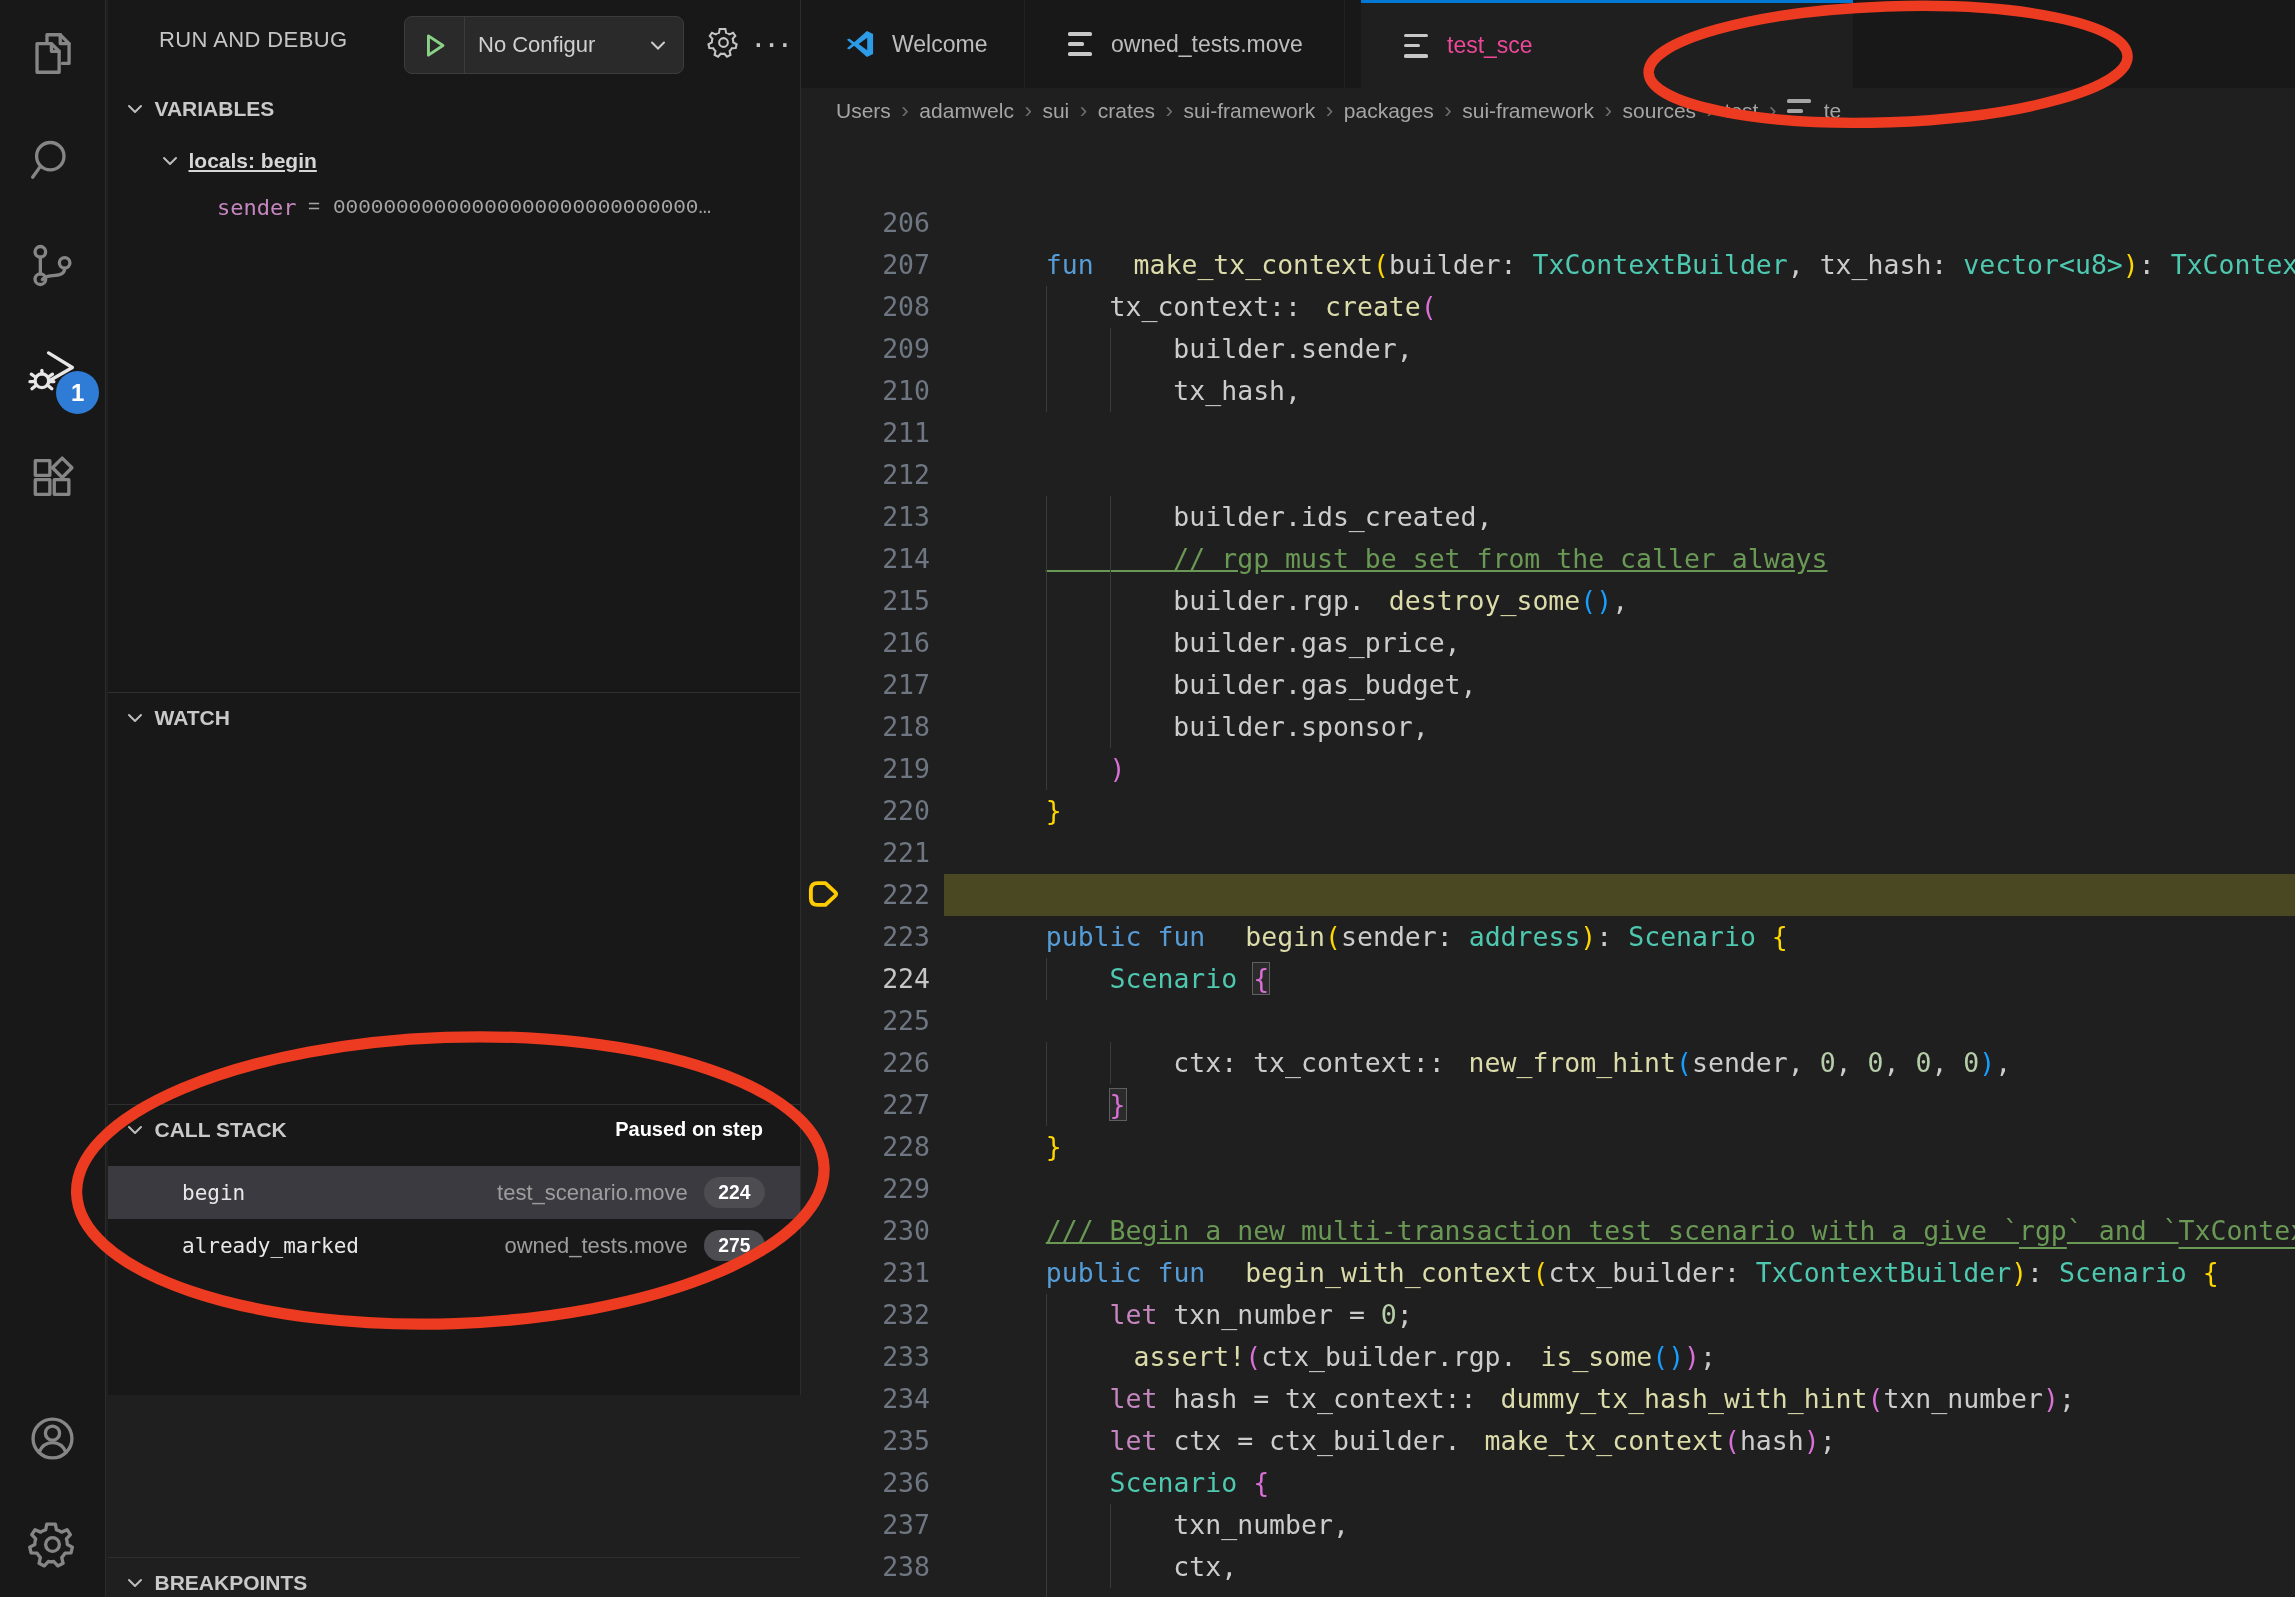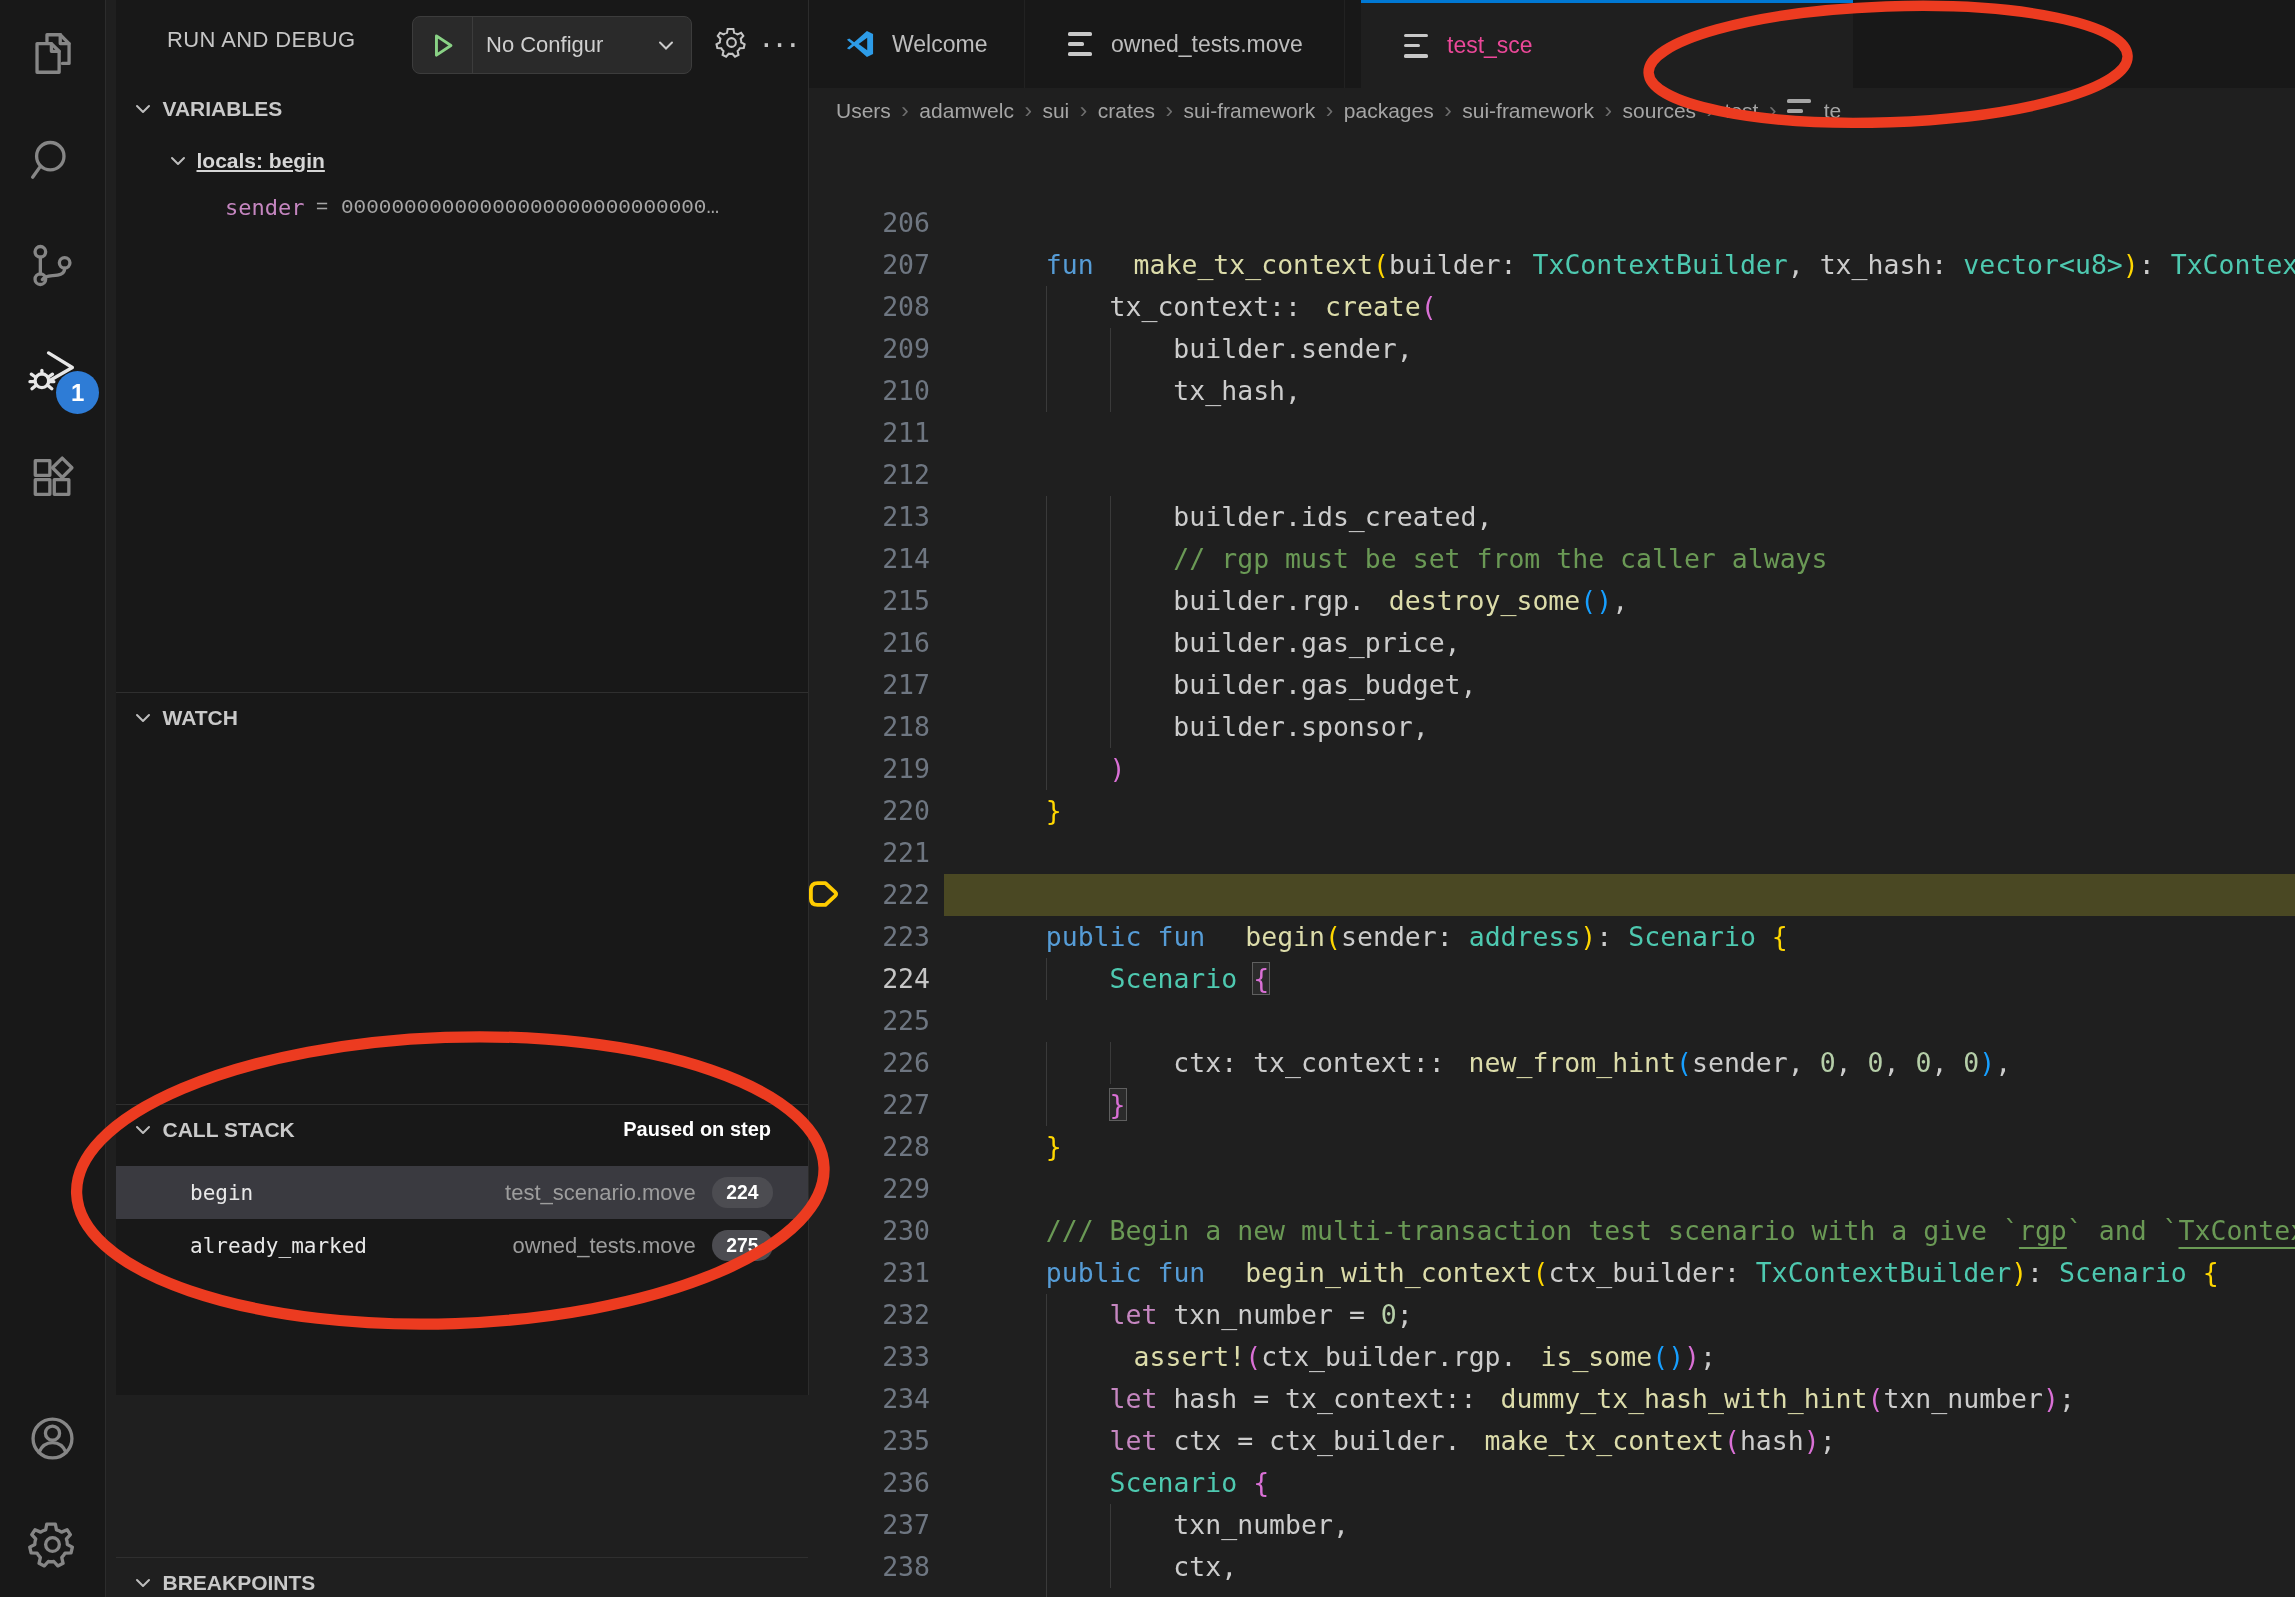--- a/index.html
+++ b/index.html
@@ -21,21 +21,21 @@
     border-right:0.8px solid var(--border);display:flex;flex-direction:column;align-items:center;z-index:5;}
   .ab-item{position:relative;width:106px;height:106px;display:flex;align-items:center;justify-content:center;cursor:pointer;}
   .ab-item svg{width:53px;height:53px;stroke:#868686;fill:none;stroke-width:1.5;stroke-linecap:round;stroke-linejoin:round;}
   .ab-item.active svg{stroke:#e7e7e7;}
   .ab-spacer{flex:1;}
   .ab-badge{position:absolute;right:6.4px;bottom:9.7px;width:43px;height:43px;border-radius:50%;
     background:var(--badge-blue);color:#fff;font-size:24px;font-weight:700;
     display:flex;align-items:center;justify-content:center;}
 
   
-  .sidebar{position:absolute;left:116px;top:0;width:693px;height:1395px;background:var(--bg-side);
+  .sidebar{position:absolute;left:108px;top:0;width:693px;height:1395px;background:var(--bg-side);
     border-right:0.8px solid var(--border);z-index:4;}
   .side-header{position:absolute;left:0;top:0;width:100%;height:84px;}
   .side-title{position:absolute;left:51px;top:27px;font-size:22px;color:#c5c5c5;letter-spacing:0.4px;white-space:nowrap;}
   .cfg{position:absolute;left:296px;top:16px;width:280px;height:58px;background:#2a2a2a;border:0.8px solid #3c3c3c;
     border-radius:8px;display:flex;align-items:center;overflow:hidden;cursor:pointer;}
   .cfg-play{width:60px;height:100%;display:flex;align-items:center;justify-content:center;border-right:0.8px solid #3c3c3c;}
   .cfg-play svg{width:29px;height:29px;}
   .cfg-label{flex:1;font-size:22px;color:#cfcfcf;padding-left:13px;white-space:nowrap;overflow:hidden;}
   .cfg-chev{width:37px;display:flex;align-items:center;}
   .icon-btn{position:absolute;top:21px;width:43px;height:43px;display:flex;align-items:center;justify-content:center;cursor:pointer;}
@@ -82,21 +82,21 @@
     font-family:"DejaVu Sans Mono",monospace;font-size:26.5px;}
   .code-inner{margin-top:-16px;}
   .cl{position:relative;height:42px;line-height:42px;white-space:pre;}
   .cl.hl{background:linear-gradient(to right,transparent 143px,var(--line-hl) 143px);}
   .gm{position:absolute;left:4.8px;top:3.2px;width:34px;height:35px;}
   .ln{position:absolute;left:39px;width:90px;text-align:right;color:#6e7681;}
   .cl.hl .ln{color:#c6c6c6;}
   .ct{position:relative;display:inline-block;margin-left:149px;}
   .ig{position:absolute;top:0;bottom:0;border-left:1.6px solid #3a3a3a;}
   .tk-kw{color:var(--tk-kw);} .tk-fn{color:var(--tk-fn);margin-left:24px;} .tk-ty{color:var(--tk-ty);}
-  .tk-cm{color:var(--tk-cm);} .tk-num{color:var(--tk-num);} .tk-pl{color:var(--tk-pl);}
+  .tk-cm{color:var(--tk-cm);text-decoration:underline;} .tk-num{color:var(--tk-num);} .tk-pl{color:var(--tk-pl);}
   .tk-tx{color:var(--tk-tx);} .tk-b1{color:var(--tk-b1);} .tk-b2{color:var(--tk-b2);} .tk-b3{color:var(--tk-b3);}
   .tk-cmu{color:var(--tk-cm);text-decoration:underline;text-decoration-thickness:2.4px;text-underline-offset:7.2px;}
   .tk-b2m{color:var(--tk-b2);outline:1.6px solid #5f5f5f;background:rgba(130,130,130,.12);}
 
   
   .annotations{position:absolute;left:0;top:0;width:2295px;height:1597px;pointer-events:none;z-index:50;}
 </style>
 </head>
 <body>
 <div class="stage">

